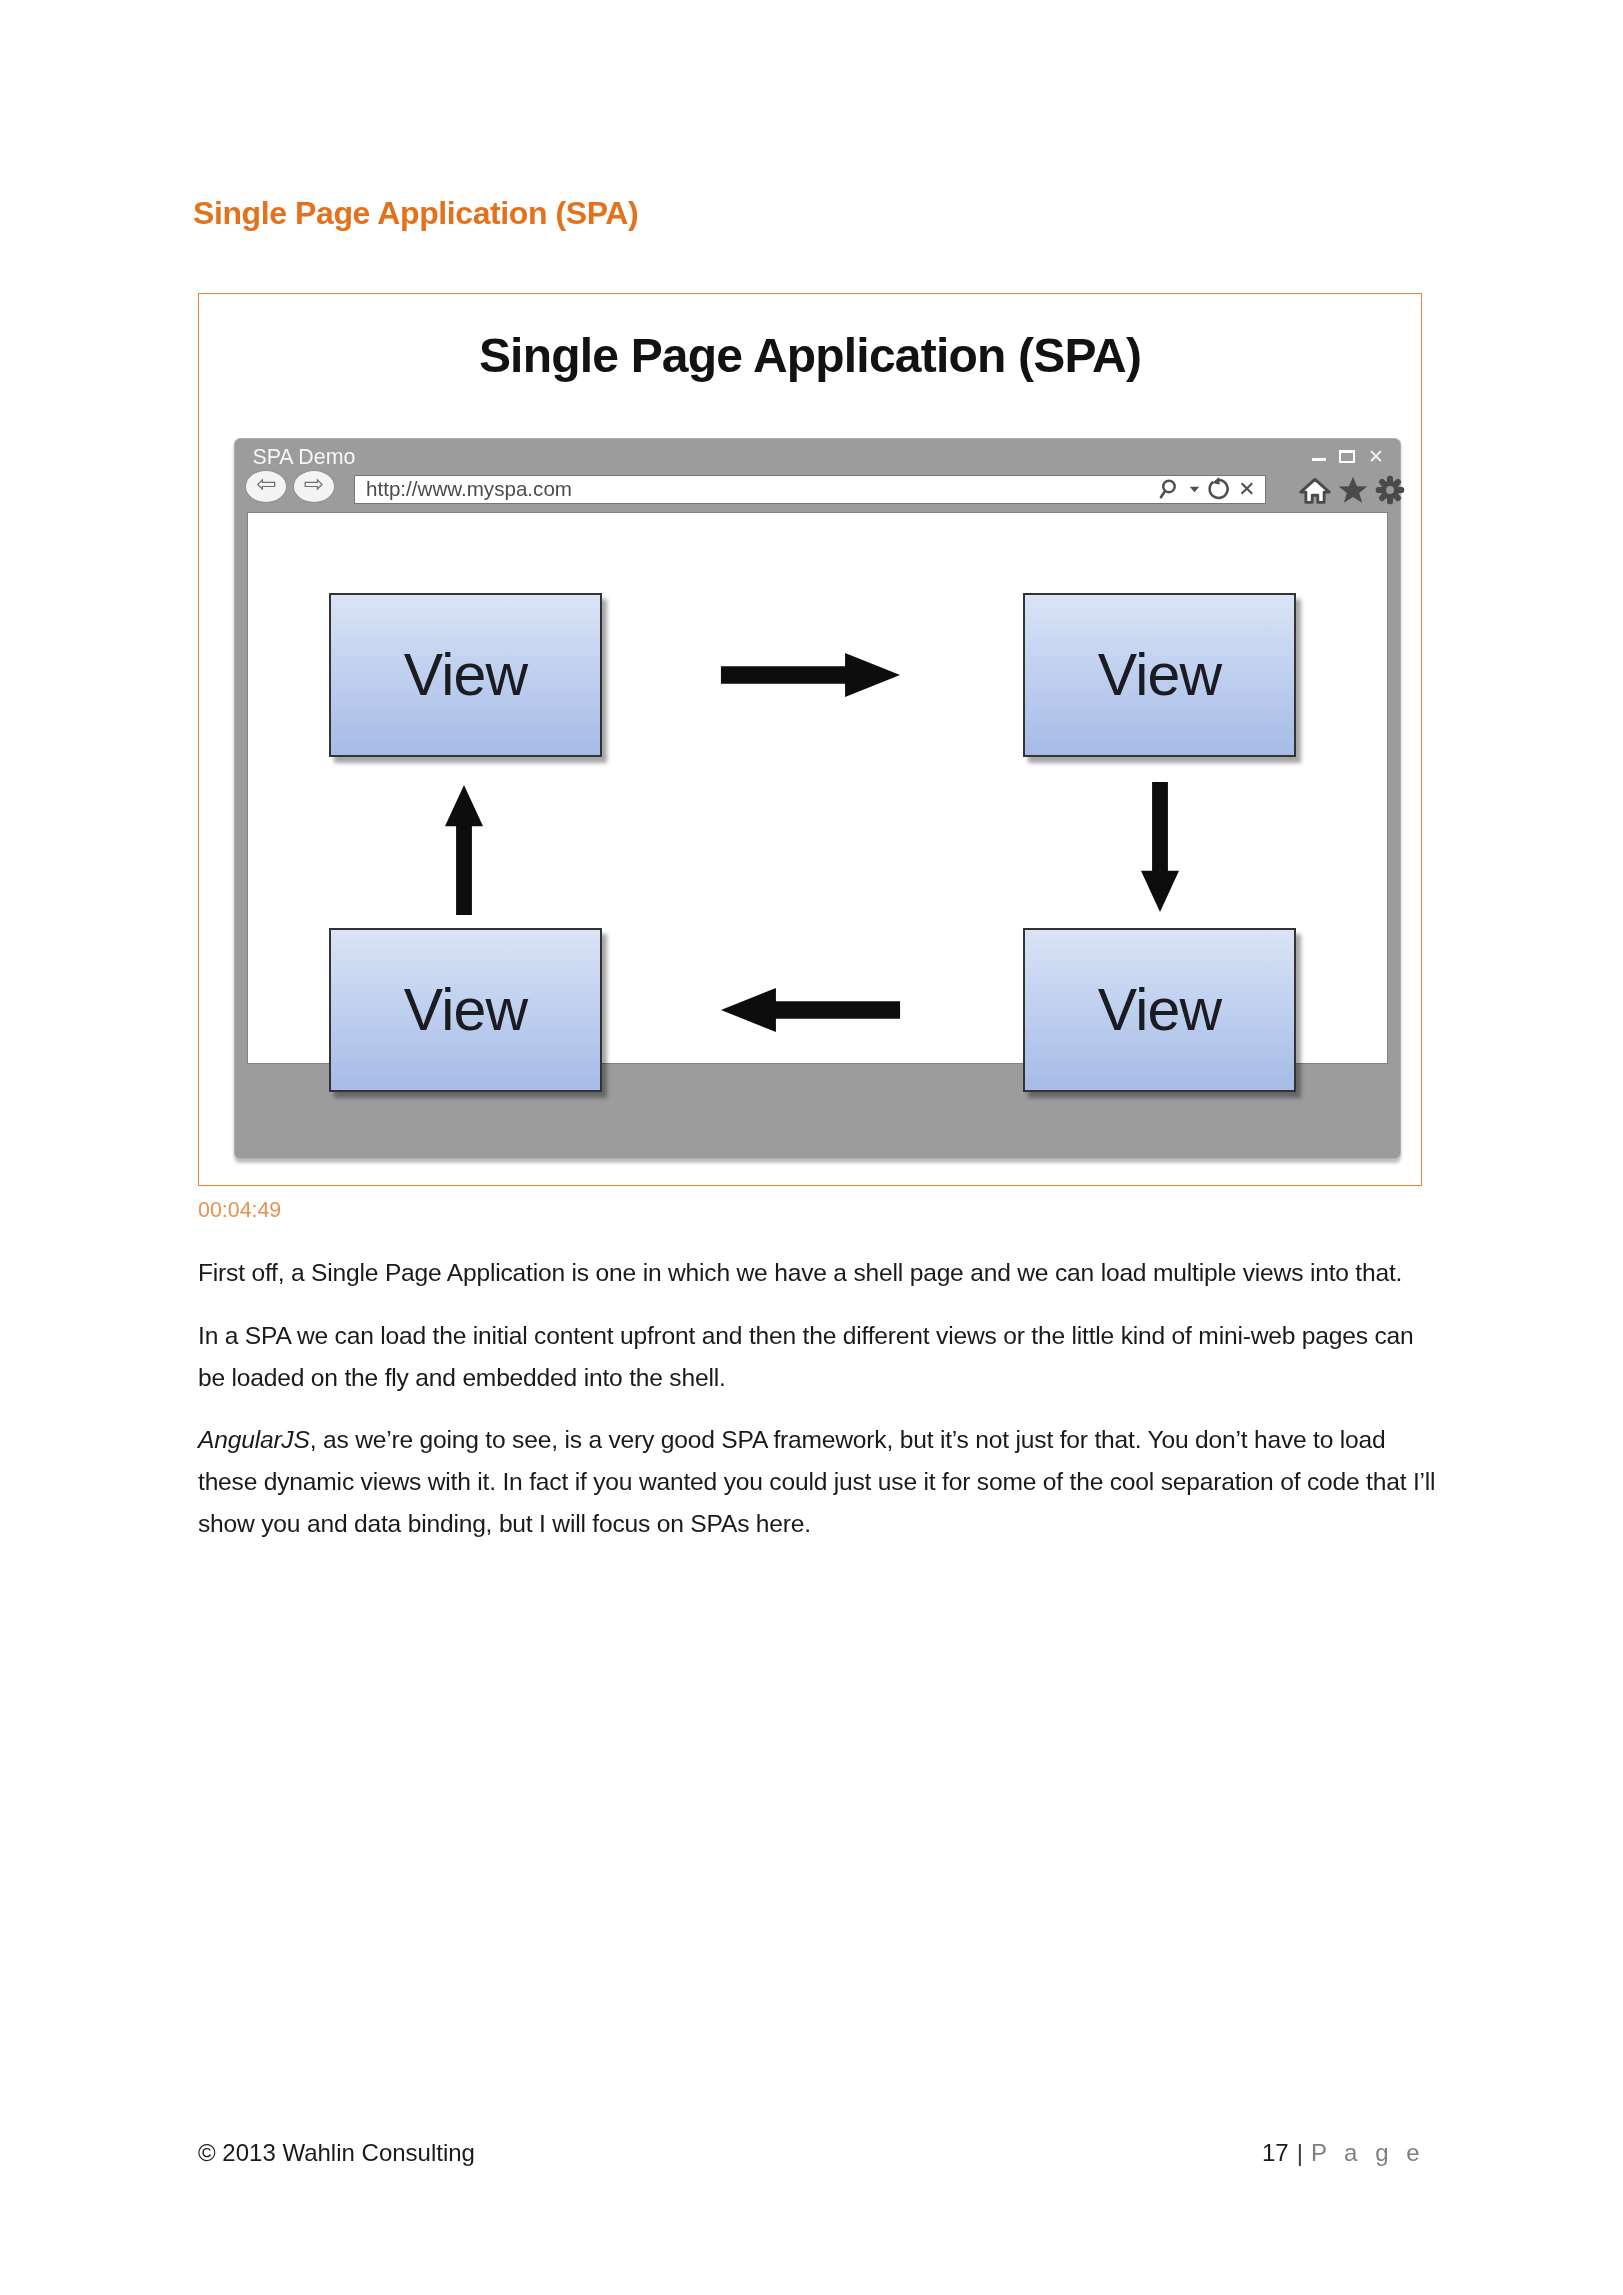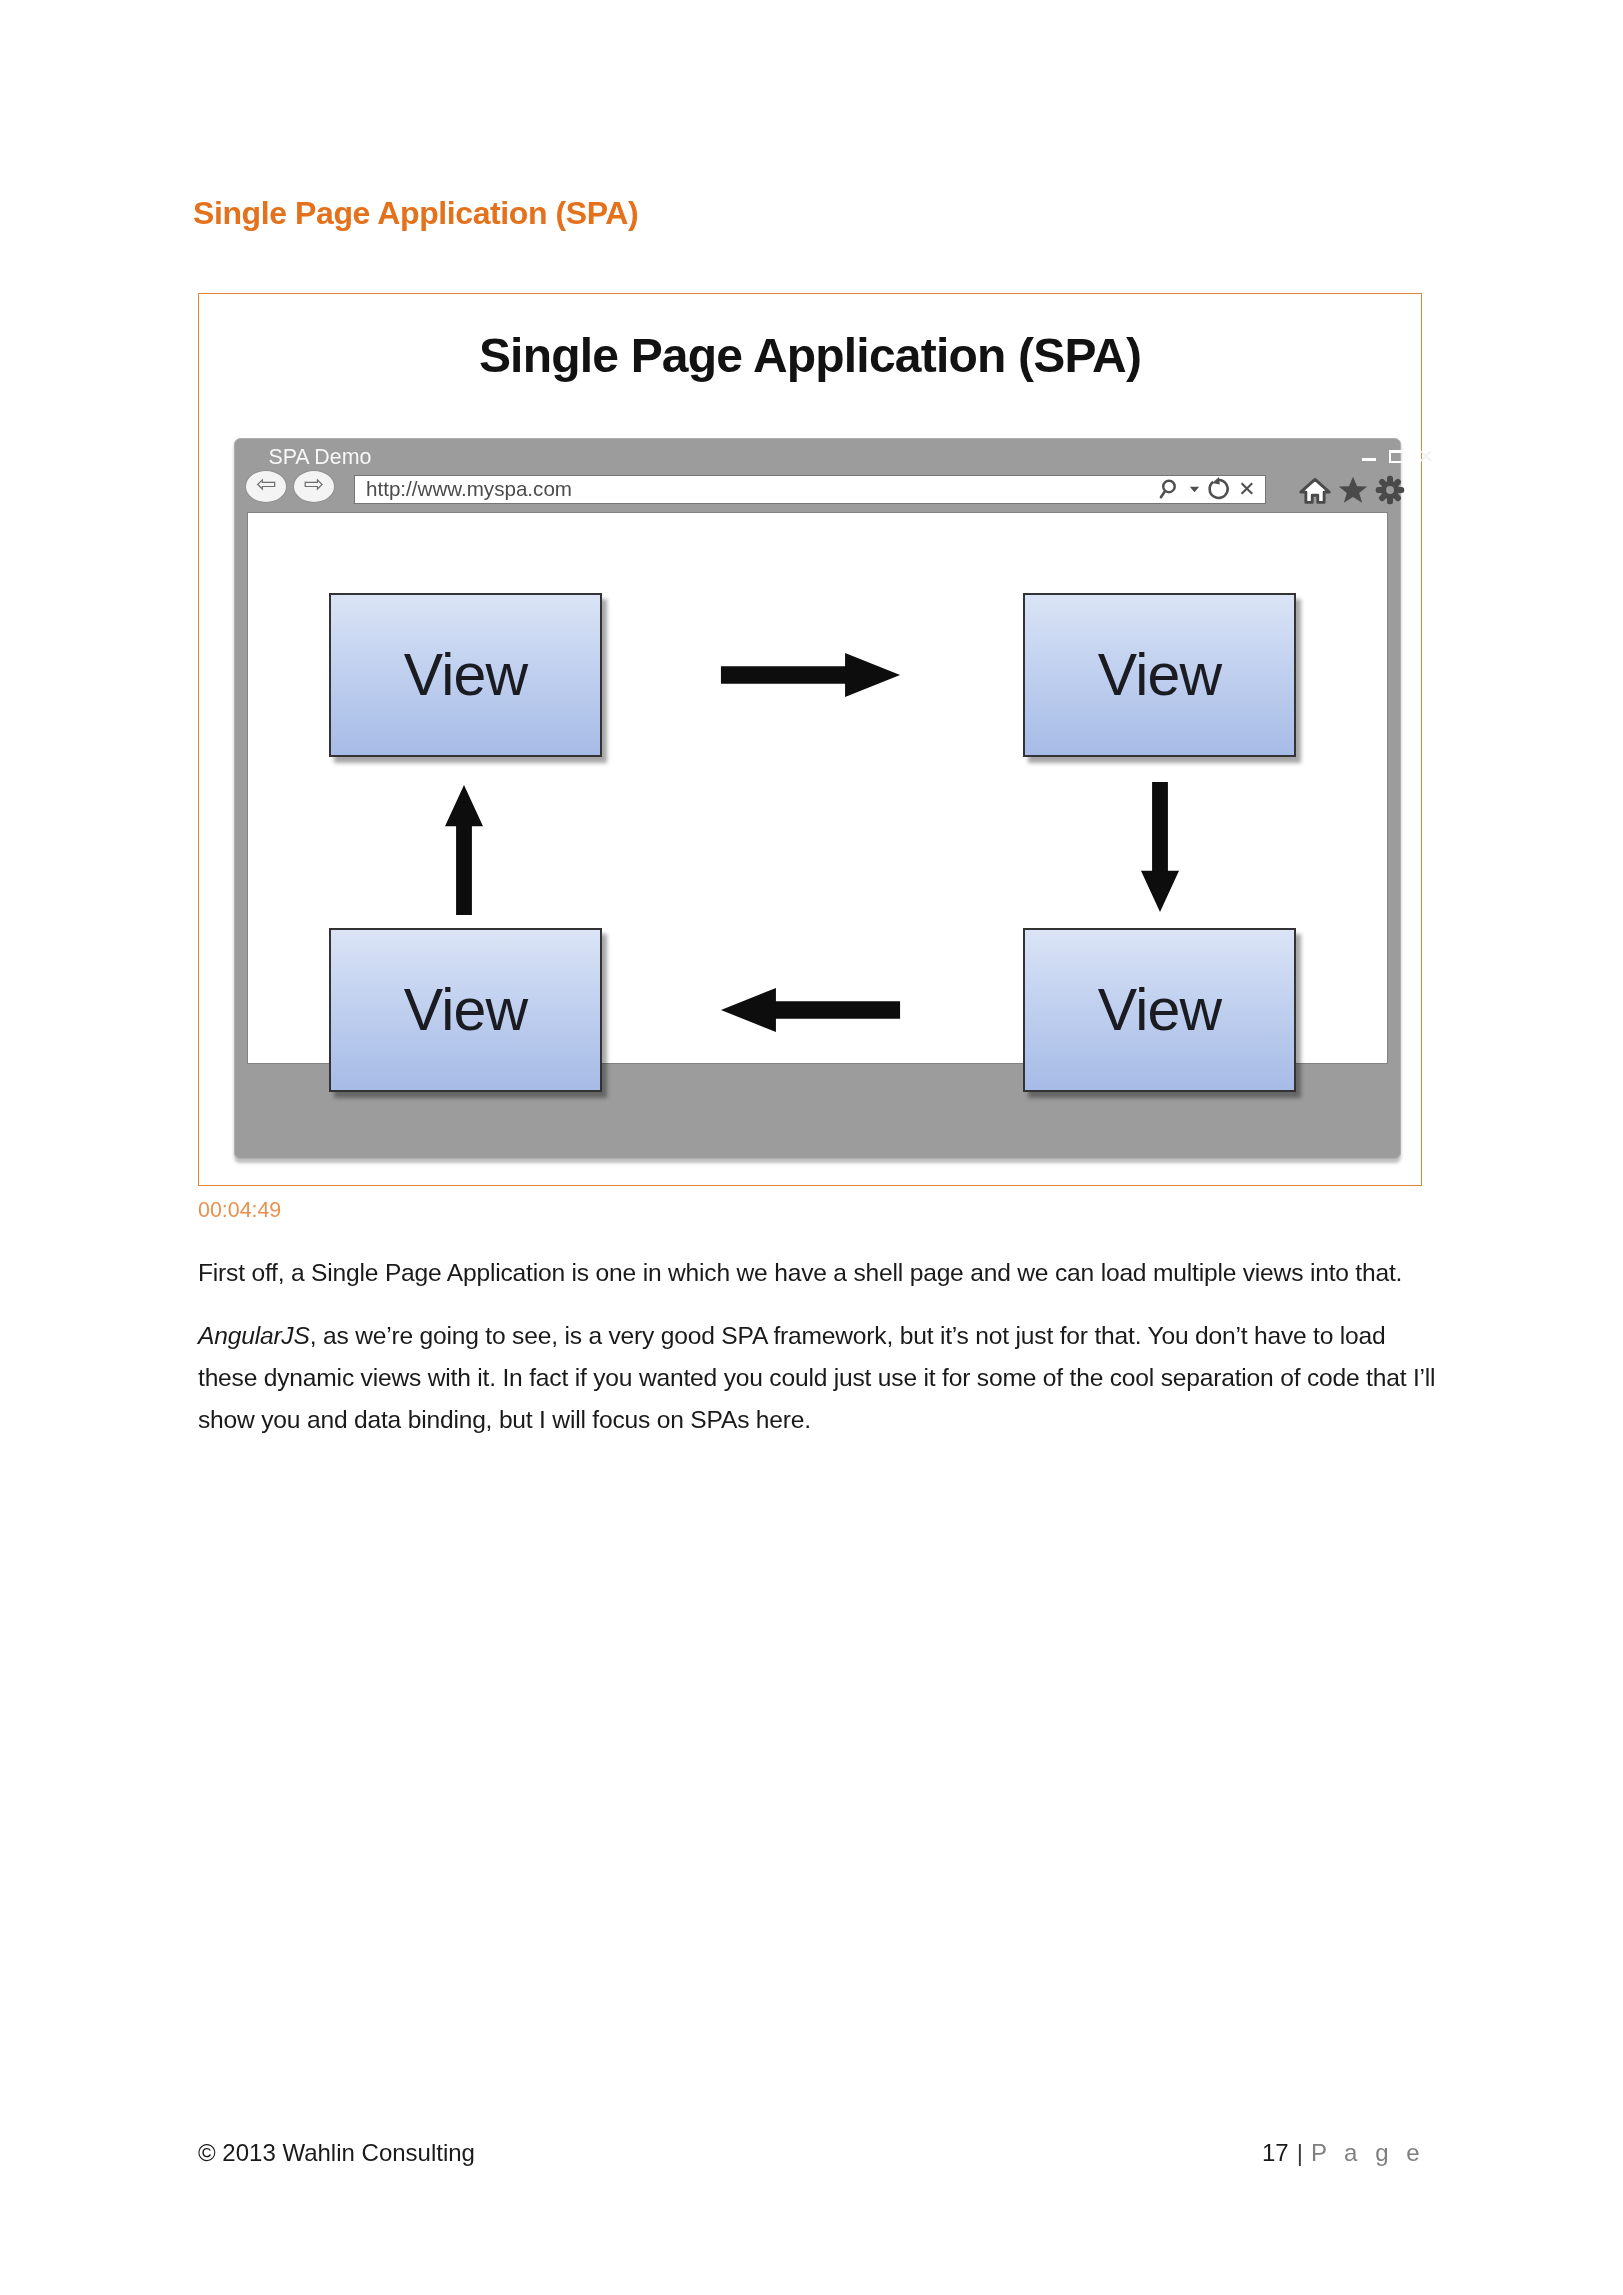--- a/index.html
+++ b/index.html
@@ -19,21 +19,21 @@
   }
   .fig-title{
     position:absolute;left:0;top:34px;width:100%;text-align:center;
     font-size:48px;font-weight:700;color:#121212;letter-spacing:-0.8px;
   }
   .browser{
     position:absolute;left:35px;top:144px;width:1167px;height:721px;
     background:#9C9C9C;border:0.8px solid #AFAFAF;border-radius:6.3px;
     box-sizing:border-box;box-shadow:0 3.2px 3.2px rgba(0,0,0,0.25);
   }
-  .titlebar{position:absolute;left:16px;top:0;width:100%;height:32px;padding-left:34px;}
+  .titlebar{position:absolute;left:0;top:0;width:100%;height:32px;}
   .win-title{
     position:absolute;left:17.4px;top:5.5px;font-size:21.4px;color:#f7f7f7;
   }
   .win-controls{
     position:absolute;right:16px;top:9.5px;display:flex;gap:12.7px;align-items:center;height:16px;
   }
   .ctl{display:flex;align-items:center;justify-content:center;cursor:default;}
   .minbar{display:block;width:14.3px;height:3.2px;background:#ffffff;margin-top:6.3px;}
   .maxrect{display:block;width:12.7px;height:7.1px;border:2.4px solid #ffffff;border-top-width:3.2px;}
   .closex{font-size:19px;line-height:16px;color:#f2f2f2;font-weight:400;}
@@ -194,20 +194,21 @@
           <polygon points="14,0 34,0 34,112 48,112 24,164 0,112 14,112" fill="#0d0d0d"></polygon>
         </svg>
       </div>
     </div>
   </div>
 
   <div class="timestamp">00:04:49</div>
 
   <div class="bodytext">
     <p>First off, a Single Page Application is one in which we have a shell page and we can load multiple views into that.</p>
+    <p>In a SPA we can load the initial content upfront and then the different views or the little kind of mini-web pages can be loaded on the fly and embedded into the shell.</p>
     <p><em>AngularJS</em><span>, as we’re going to see, is a very good SPA framework, but it’s not just for that. You don’t have to load these dynamic views with it. In fact if you wanted you could just use it for some of the cool separation of code that I’ll show you and data binding, but I will focus on SPAs here.</span></p>
   </div>
 
   <div class="footer">
     <span>© 2013 Wahlin Consulting</span>
     <span class="pageinfo"><span>17</span><span class="sep">|</span><span class="pageword">P a g e</span></span>
   </div>
 
 </div>
 

